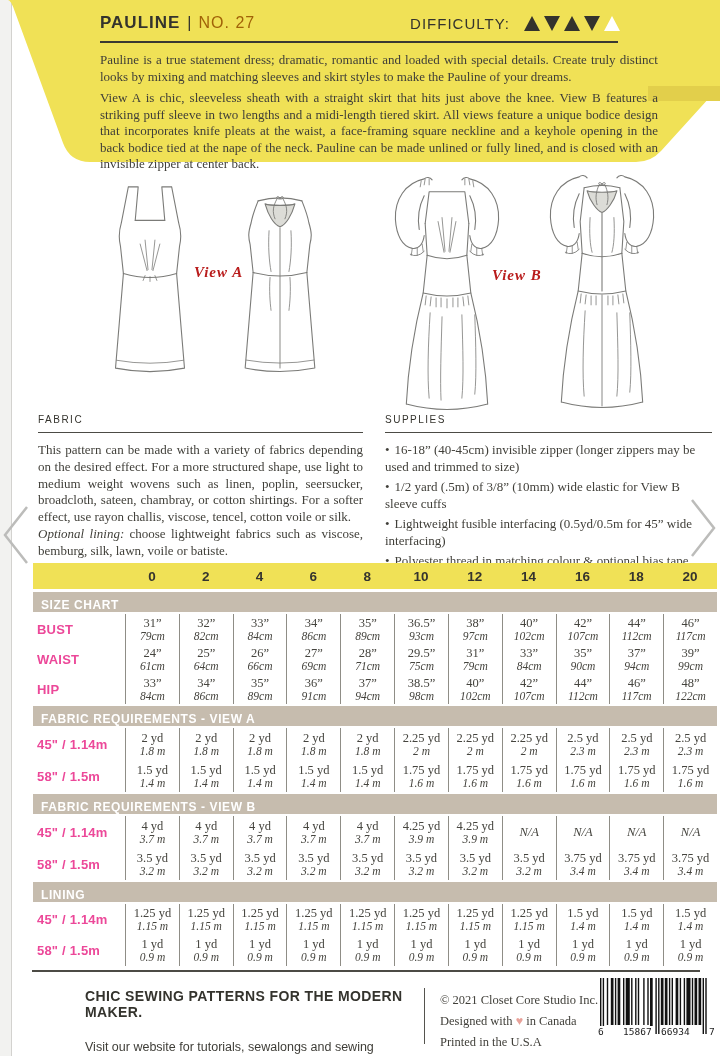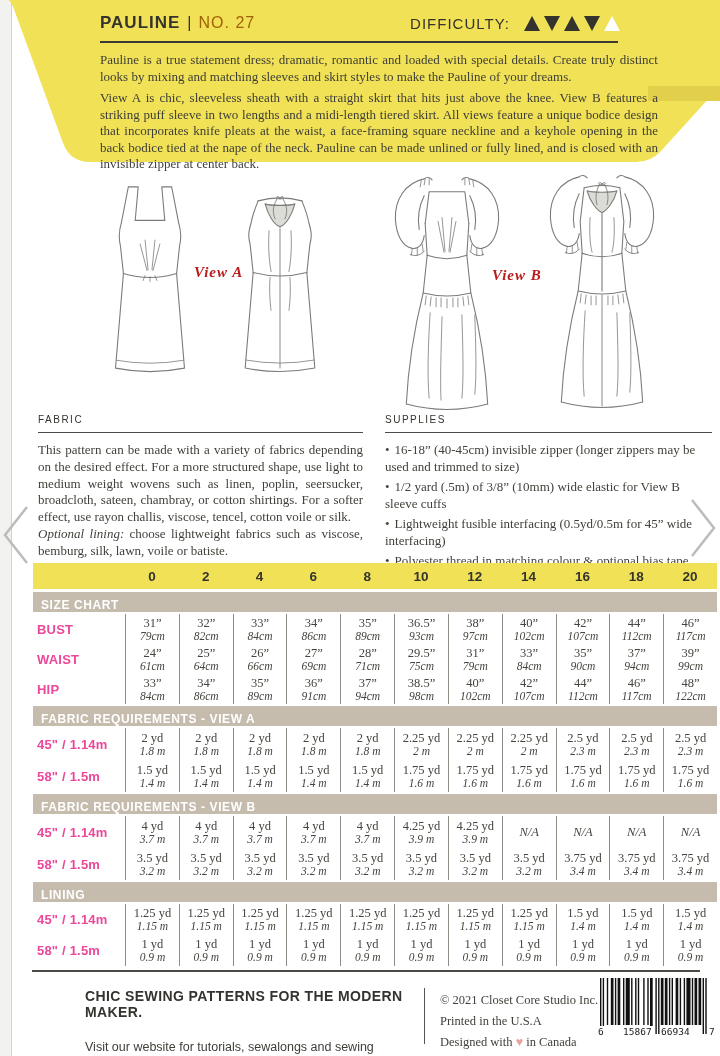--- a/index.html
+++ b/index.html
@@ -644,22 +644,22 @@
 
 <div class="footer-rule"></div>
 <div class="footer-left">
   <div class="footer-tagline">CHIC SEWING PATTERNS FOR THE MODERN MAKER.</div>
   <div class="footer-visit">Visit our website for tutorials, sewalongs and sewing inspiration:</div>
 
 </div>
 <div class="footer-divider"></div>
 <div class="footer-right">
   <div>© 2021 Closet Core Studio Inc.</div>
+  <div><span>Designed with </span><span class="heart">♥</span><span> in Canada</span></div>
   <div>Printed in the U.S.A</div>
-  <div><span>Designed with </span><span class="heart">♥</span><span> in Canada</span></div>
 </div>
 <div class="barcode">
   <svg width="118" height="58">
       <rect x="2.0" y="1" width="1.4" height="56"></rect>
       <rect x="4.7" y="1" width="1.4" height="56"></rect>
       <rect x="8.8" y="1" width="1.4" height="47"></rect>
       <rect x="12.8" y="1" width="2.7" height="47"></rect>
       <rect x="16.9" y="1" width="1.4" height="47"></rect>
       <rect x="19.6" y="1" width="2.7" height="47"></rect>
       <rect x="25.0" y="1" width="1.4" height="47"></rect>

